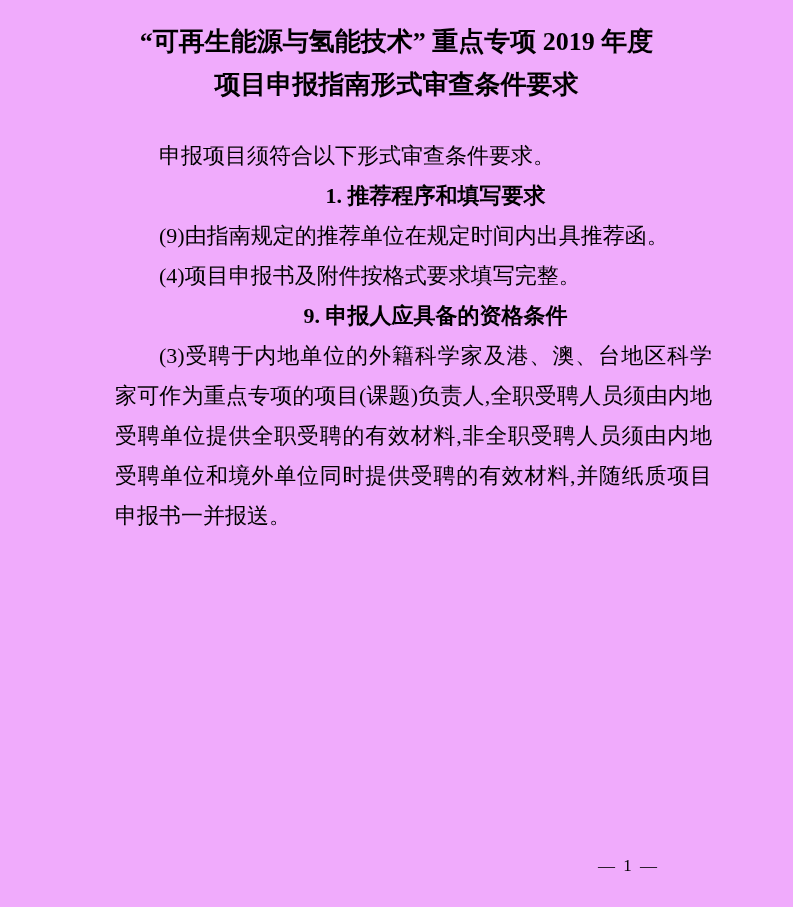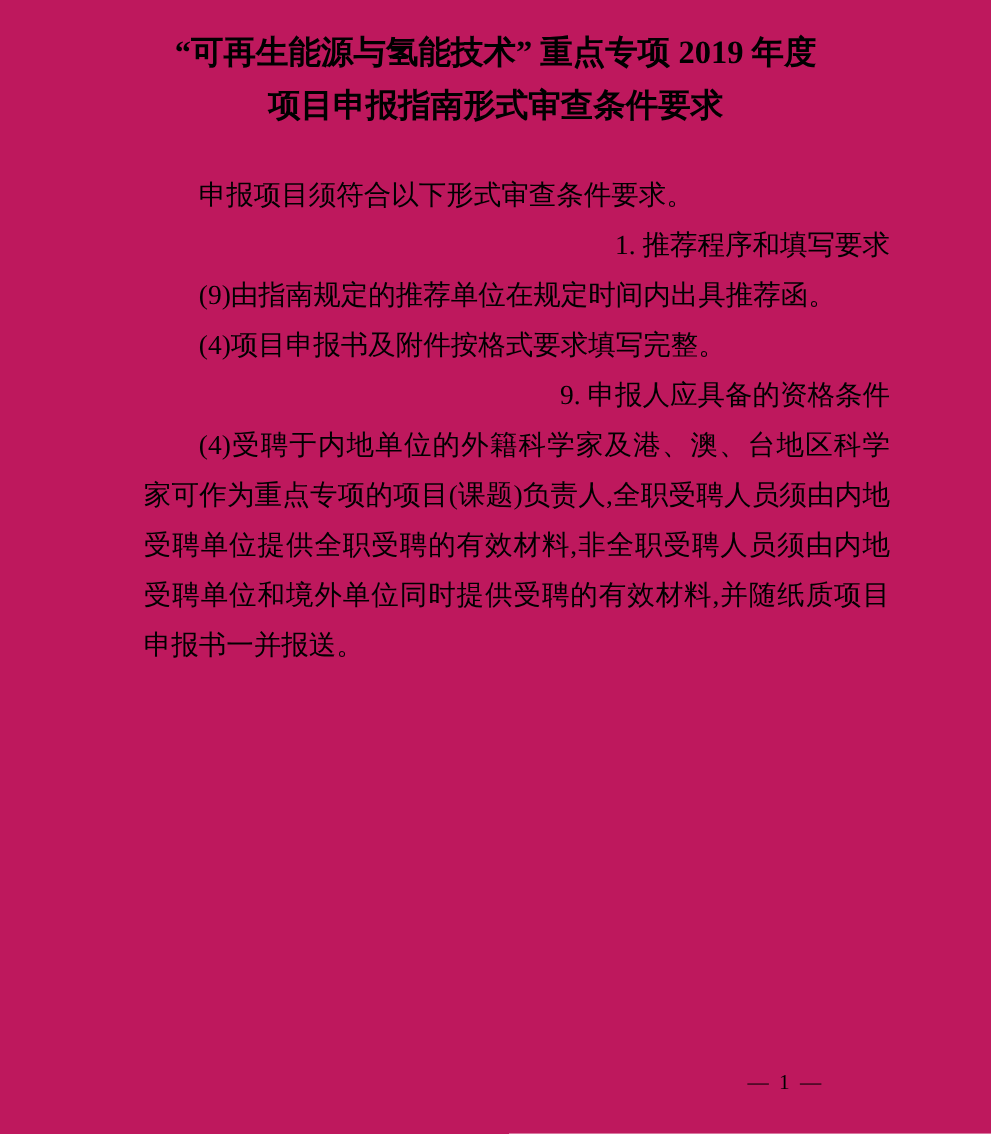--- a/index.html
+++ b/index.html
@@ -4,21 +4,21 @@
 <style>
   html, body {
     margin: 0;
     padding: 0;
     background: #ffffff;
   }
   .page {
     position: relative;
     width: 793px;
     height: 907px;
-    background: #be185d;
+    background: #f0abfc;
     color: #000000;
     font-family: "Liberation Serif", "DejaVu Serif", serif;
     overflow: hidden;
   }
   .title-block {
     position: absolute;
     top: 20px;
     left: 0;
     right: 0;
     text-align: center;
@@ -38,22 +38,22 @@
   }
   .para {
     margin: 0;
     font-size: 22px;
     line-height: 40px;
     text-align: justify;
     text-indent: 2em;
     word-break: break-all;
   }
   .para.heading {
-    font-weight: 400;
-    text-align: right;
+    font-weight: 700;
+    text-align: center;
   }
   .footer {
     position: absolute;
     top: 855px;
     left: 598px;
     font-size: 17px;
     line-height: 22px;
     letter-spacing: 2px;
     white-space: nowrap;
   }
@@ -67,20 +67,20 @@
     <span class="title-line">“可再生能源与氢能技术” 重点专项 2019 年度</span>
     <span class="title-line">项目申报指南形式审查条件要求</span>
   </div>
 
   <div class="body-block">
     <p class="para">申报项目须符合以下形式审查条件要求。</p>
     <p class="para heading">1. 推荐程序和填写要求</p>
     <p class="para">(9)由指南规定的推荐单位在规定时间内出具推荐函。</p>
     <p class="para">(4)项目申报书及附件按格式要求填写完整。</p>
     <p class="para heading">9. 申报人应具备的资格条件</p>
-    <p class="para">(4)受聘于内地单位的外籍科学家及港、澳、台地区科学家可作为重点专项的项目(课题)负责人,全职受聘人员须由内地受聘单位提供全职受聘的有效材料,非全职受聘人员须由内地受聘单位和境外单位同时提供受聘的有效材料,并随纸质项目申报书一并报送。</p>
+    <p class="para">(3)受聘于内地单位的外籍科学家及港、澳、台地区科学家可作为重点专项的项目(课题)负责人,全职受聘人员须由内地受聘单位提供全职受聘的有效材料,非全职受聘人员须由内地受聘单位和境外单位同时提供受聘的有效材料,并随纸质项目申报书一并报送。</p>
   </div>
 
   <div class="footer">
     <span>— 1 —</span>
   </div>
 
 </div>
 
 </body></html>

